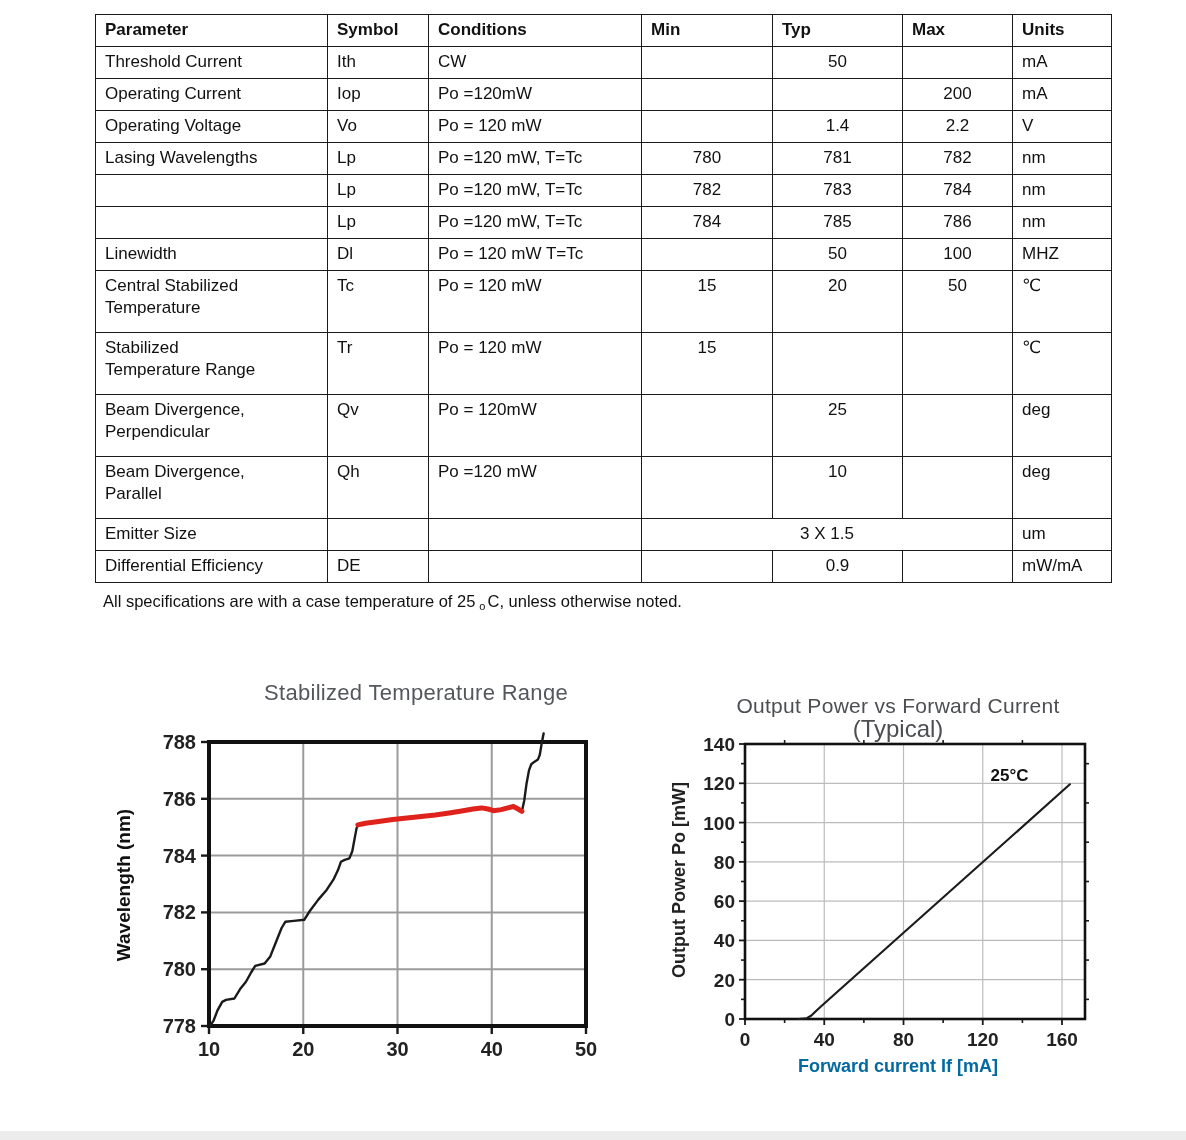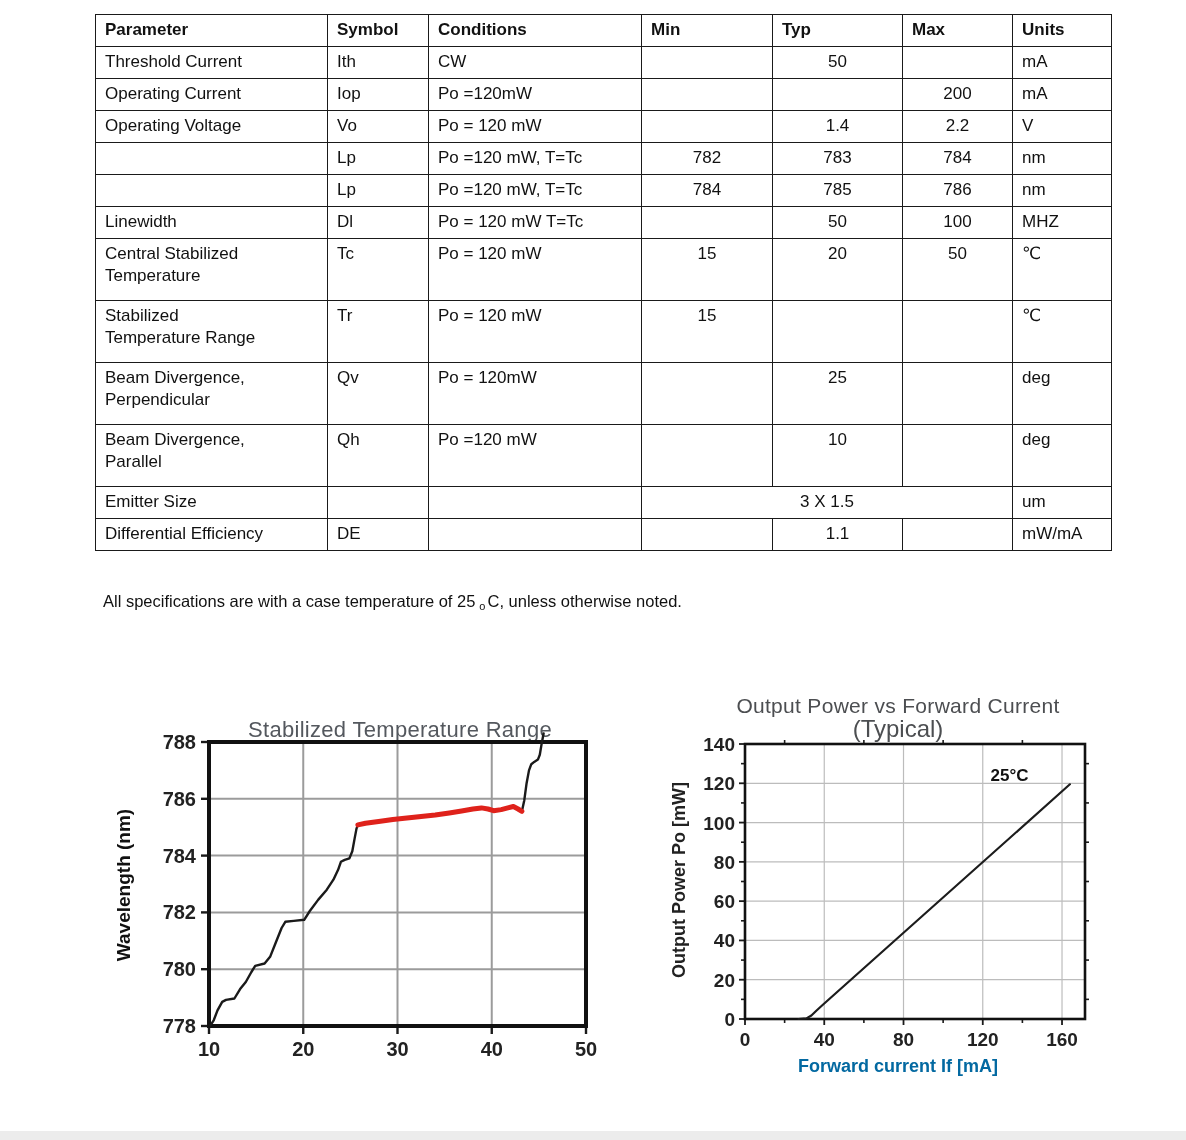--- a/index.html
+++ b/index.html
@@ -26,21 +26,21 @@
   }
   .footnote .subo{font-size:11px;position:relative;top:3px;margin:0 2px 0 4px;}
   
   .chart{position:absolute;}
   #chart-left{left:100px;top:668px;width:515px;height:462px;}
   #chart-right{left:658px;top:678px;width:472px;height:452px;}
   .chart-title{
     position:absolute;text-align:center;font-size:22px;color:#54585e;
     letter-spacing:.3px;white-space:nowrap;
   }
-  #chart-left .chart-title{left:90px;top:12px;width:420px;margin-top:37px;}
+  #chart-left .chart-title{left:106px;top:12px;width:420px;}
   #chart-right .chart-title{left:40px;top:16px;width:400px;font-size:21px;color:#4c4e51;}
   #chart-right .chart-subtitle{
     position:absolute;left:40px;top:37px;width:400px;text-align:center;
     font-size:24px;color:#4c4e51;
   }
   .axis-label-y{
     position:absolute;width:300px;height:26px;text-align:center;
     transform:rotate(-90deg);font-weight:bold;white-space:nowrap;
   }
   #chart-left .axis-label-y{left:-124px;top:204px;font-size:19px;color:#111;}
@@ -106,20 +106,29 @@
         <tr>
           <td>Operating Voltage</td>
           <td>Vo</td>
           <td>Po = 120 mW</td>
           <td class="num"></td>
           <td class="num">1.4</td>
           <td class="num">2.2</td>
           <td>V</td>
         </tr>
         <tr>
+          <td>Lasing Wavelengths</td>
+          <td>Lp</td>
+          <td>Po =120 mW, T=Tc</td>
+          <td class="num">780</td>
+          <td class="num">781</td>
+          <td class="num">782</td>
+          <td>nm</td>
+        </tr>
+        <tr>
           <td></td>
           <td>Lp</td>
           <td>Po =120 mW, T=Tc</td>
           <td class="num">782</td>
           <td class="num">783</td>
           <td class="num">784</td>
           <td>nm</td>
         </tr>
         <tr>
           <td></td>
@@ -180,21 +189,21 @@
           <td></td>
           <td></td>
           <td class="num" colspan="3">3 X 1.5</td>
           <td>um</td>
         </tr>
         <tr>
           <td>Differential Efficiency</td>
           <td>DE</td>
           <td></td>
           <td class="num"></td>
-          <td class="num">1.1</td>
+          <td class="num">0.9</td>
           <td class="num"></td>
           <td>mW/mA</td>
         </tr>
       </tbody>
   </table>
 </div>
 
 <div class="footnote">
   <span>All specifications are with a case temperature of 25</span><span class="subo">o</span><span>C, unless otherwise noted.</span>
 </div>

